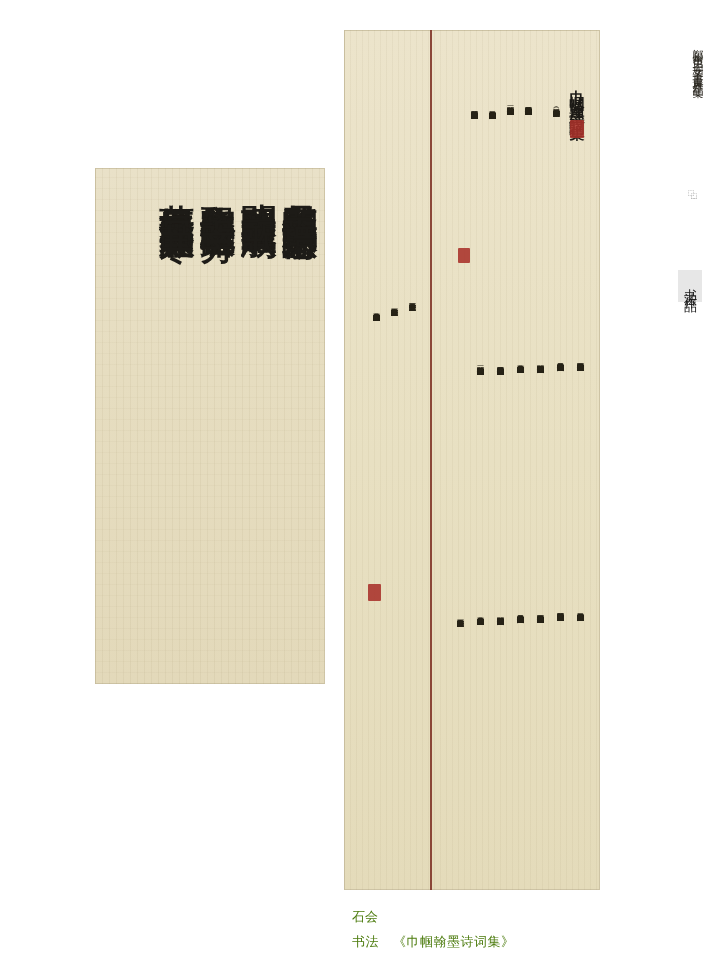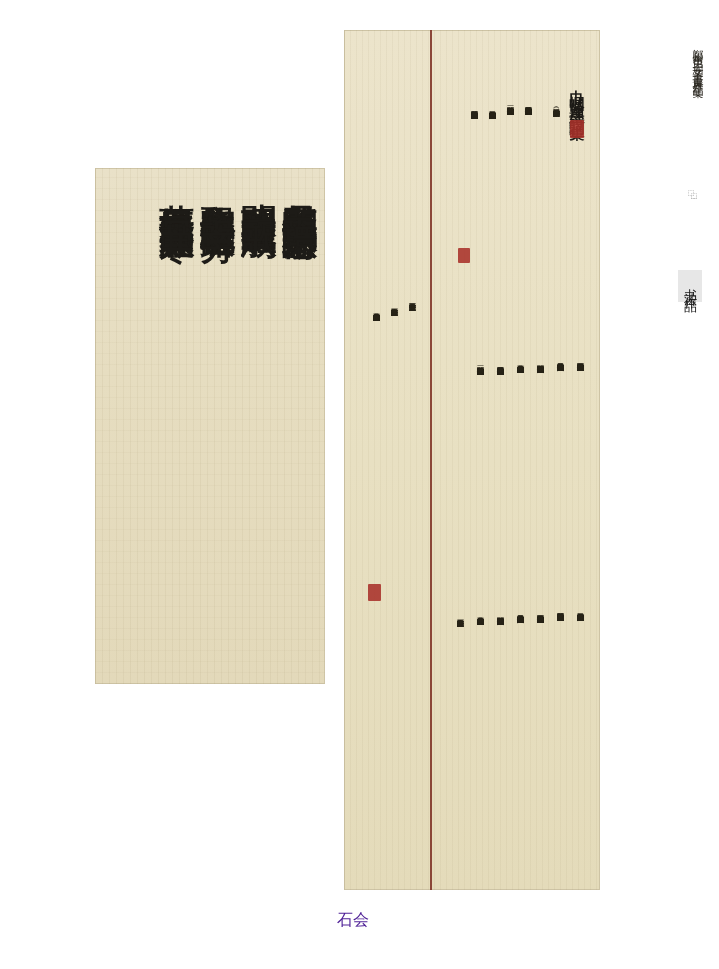--- a/index.html
+++ b/index.html
@@ -189,25 +189,25 @@
     right: 6px;
     top: 150px;
     font-size: 9px;
     color: #555;
     writing-mode: vertical-rl;
   }
 
   
   .caption {
     position: absolute;
-    left: 337px;
+    left: 352px;
     top: 905px;
-    font-size: 16px;
+    font-size: 13px;
     line-height: 1.9;
-    color: #4c1d95;
+    color: #4d7c0f;
     font-family: "DejaVu Sans", "Liberation Sans", sans-serif;
   }
   .caption .line2 { letter-spacing: .5px; }
   .caption .gap { display: inline-block; width: 14px; }
 </style>
 </head>
 <body>
 
 <div class="plate-left">
   <div class="grain"></div>
@@ -264,13 +264,16 @@
 </div>
 
 <div class="banner">
   <div class="banner-title">鄭州市第二屆女子書畫展作品集</div>
   <div class="banner-mark">⿻</div>
   <div class="banner-sub">书法作品</div>
 </div>
 
 <div class="caption">
   <div class="line1">石会</div>
+  <div class="line2">
+    <span>书法</span><span class="gap"></span><span>《巾帼翰墨诗词集》</span>
+  </div>
 </div>
 
 </body></html>

